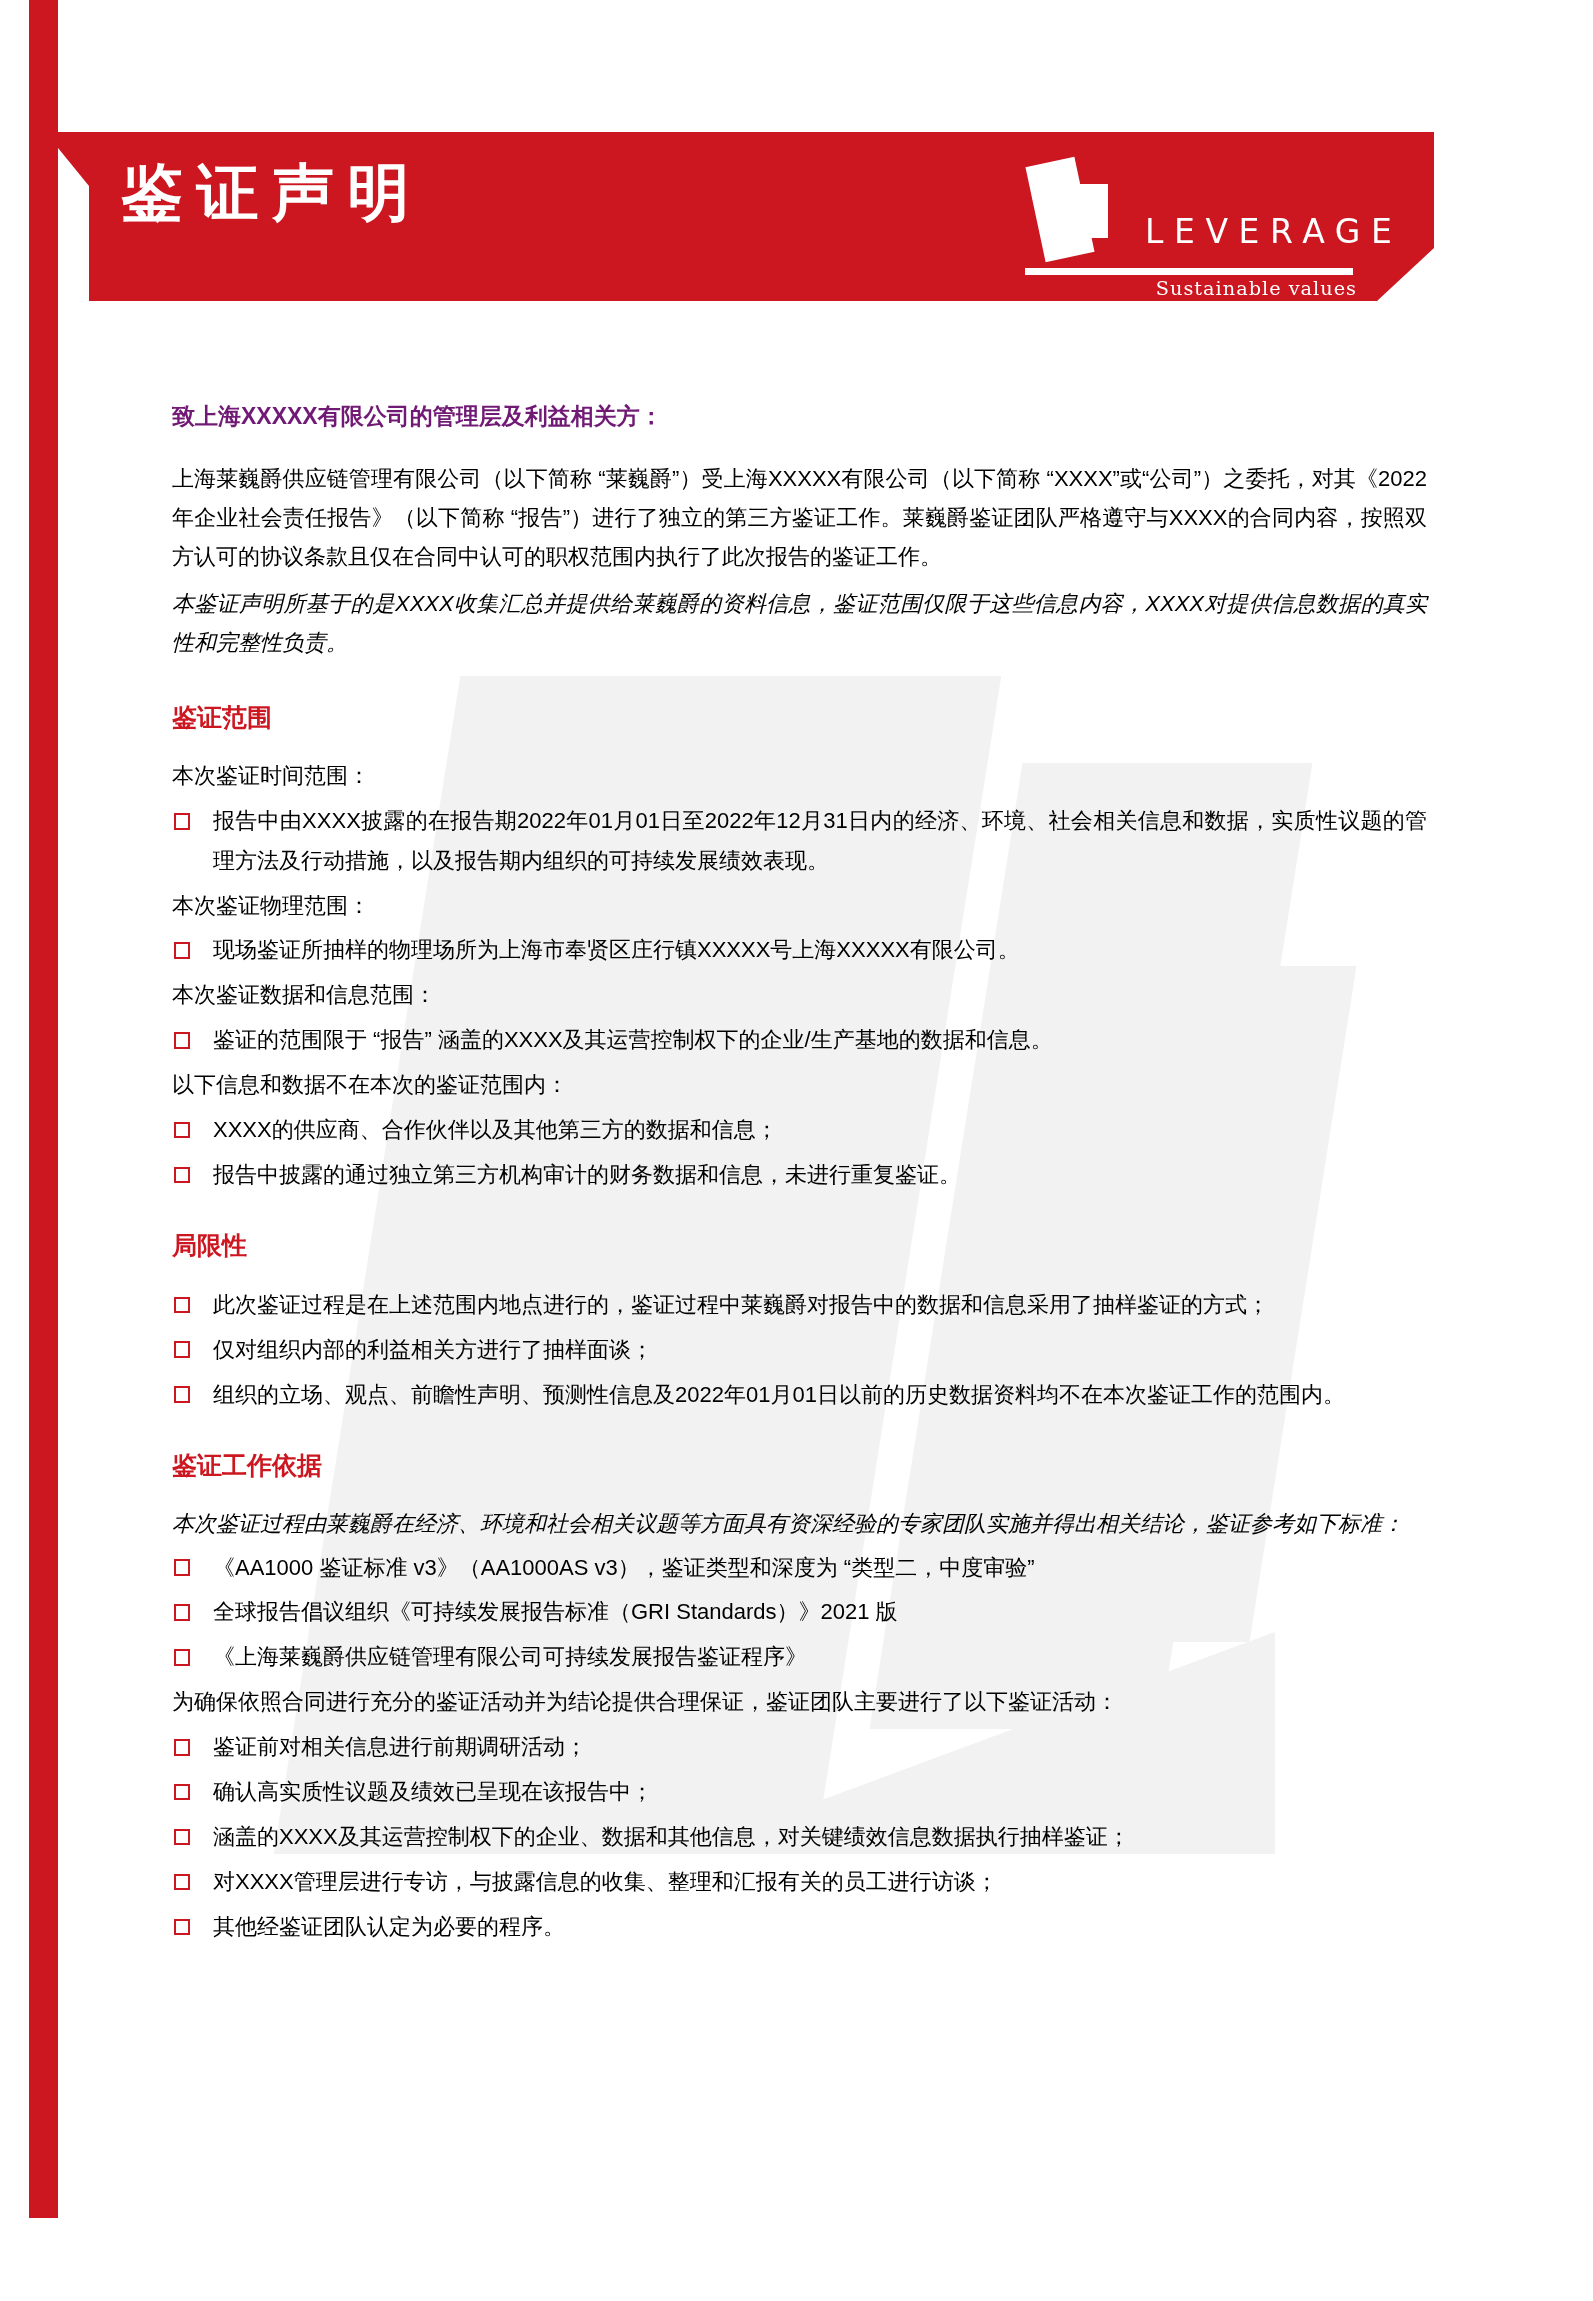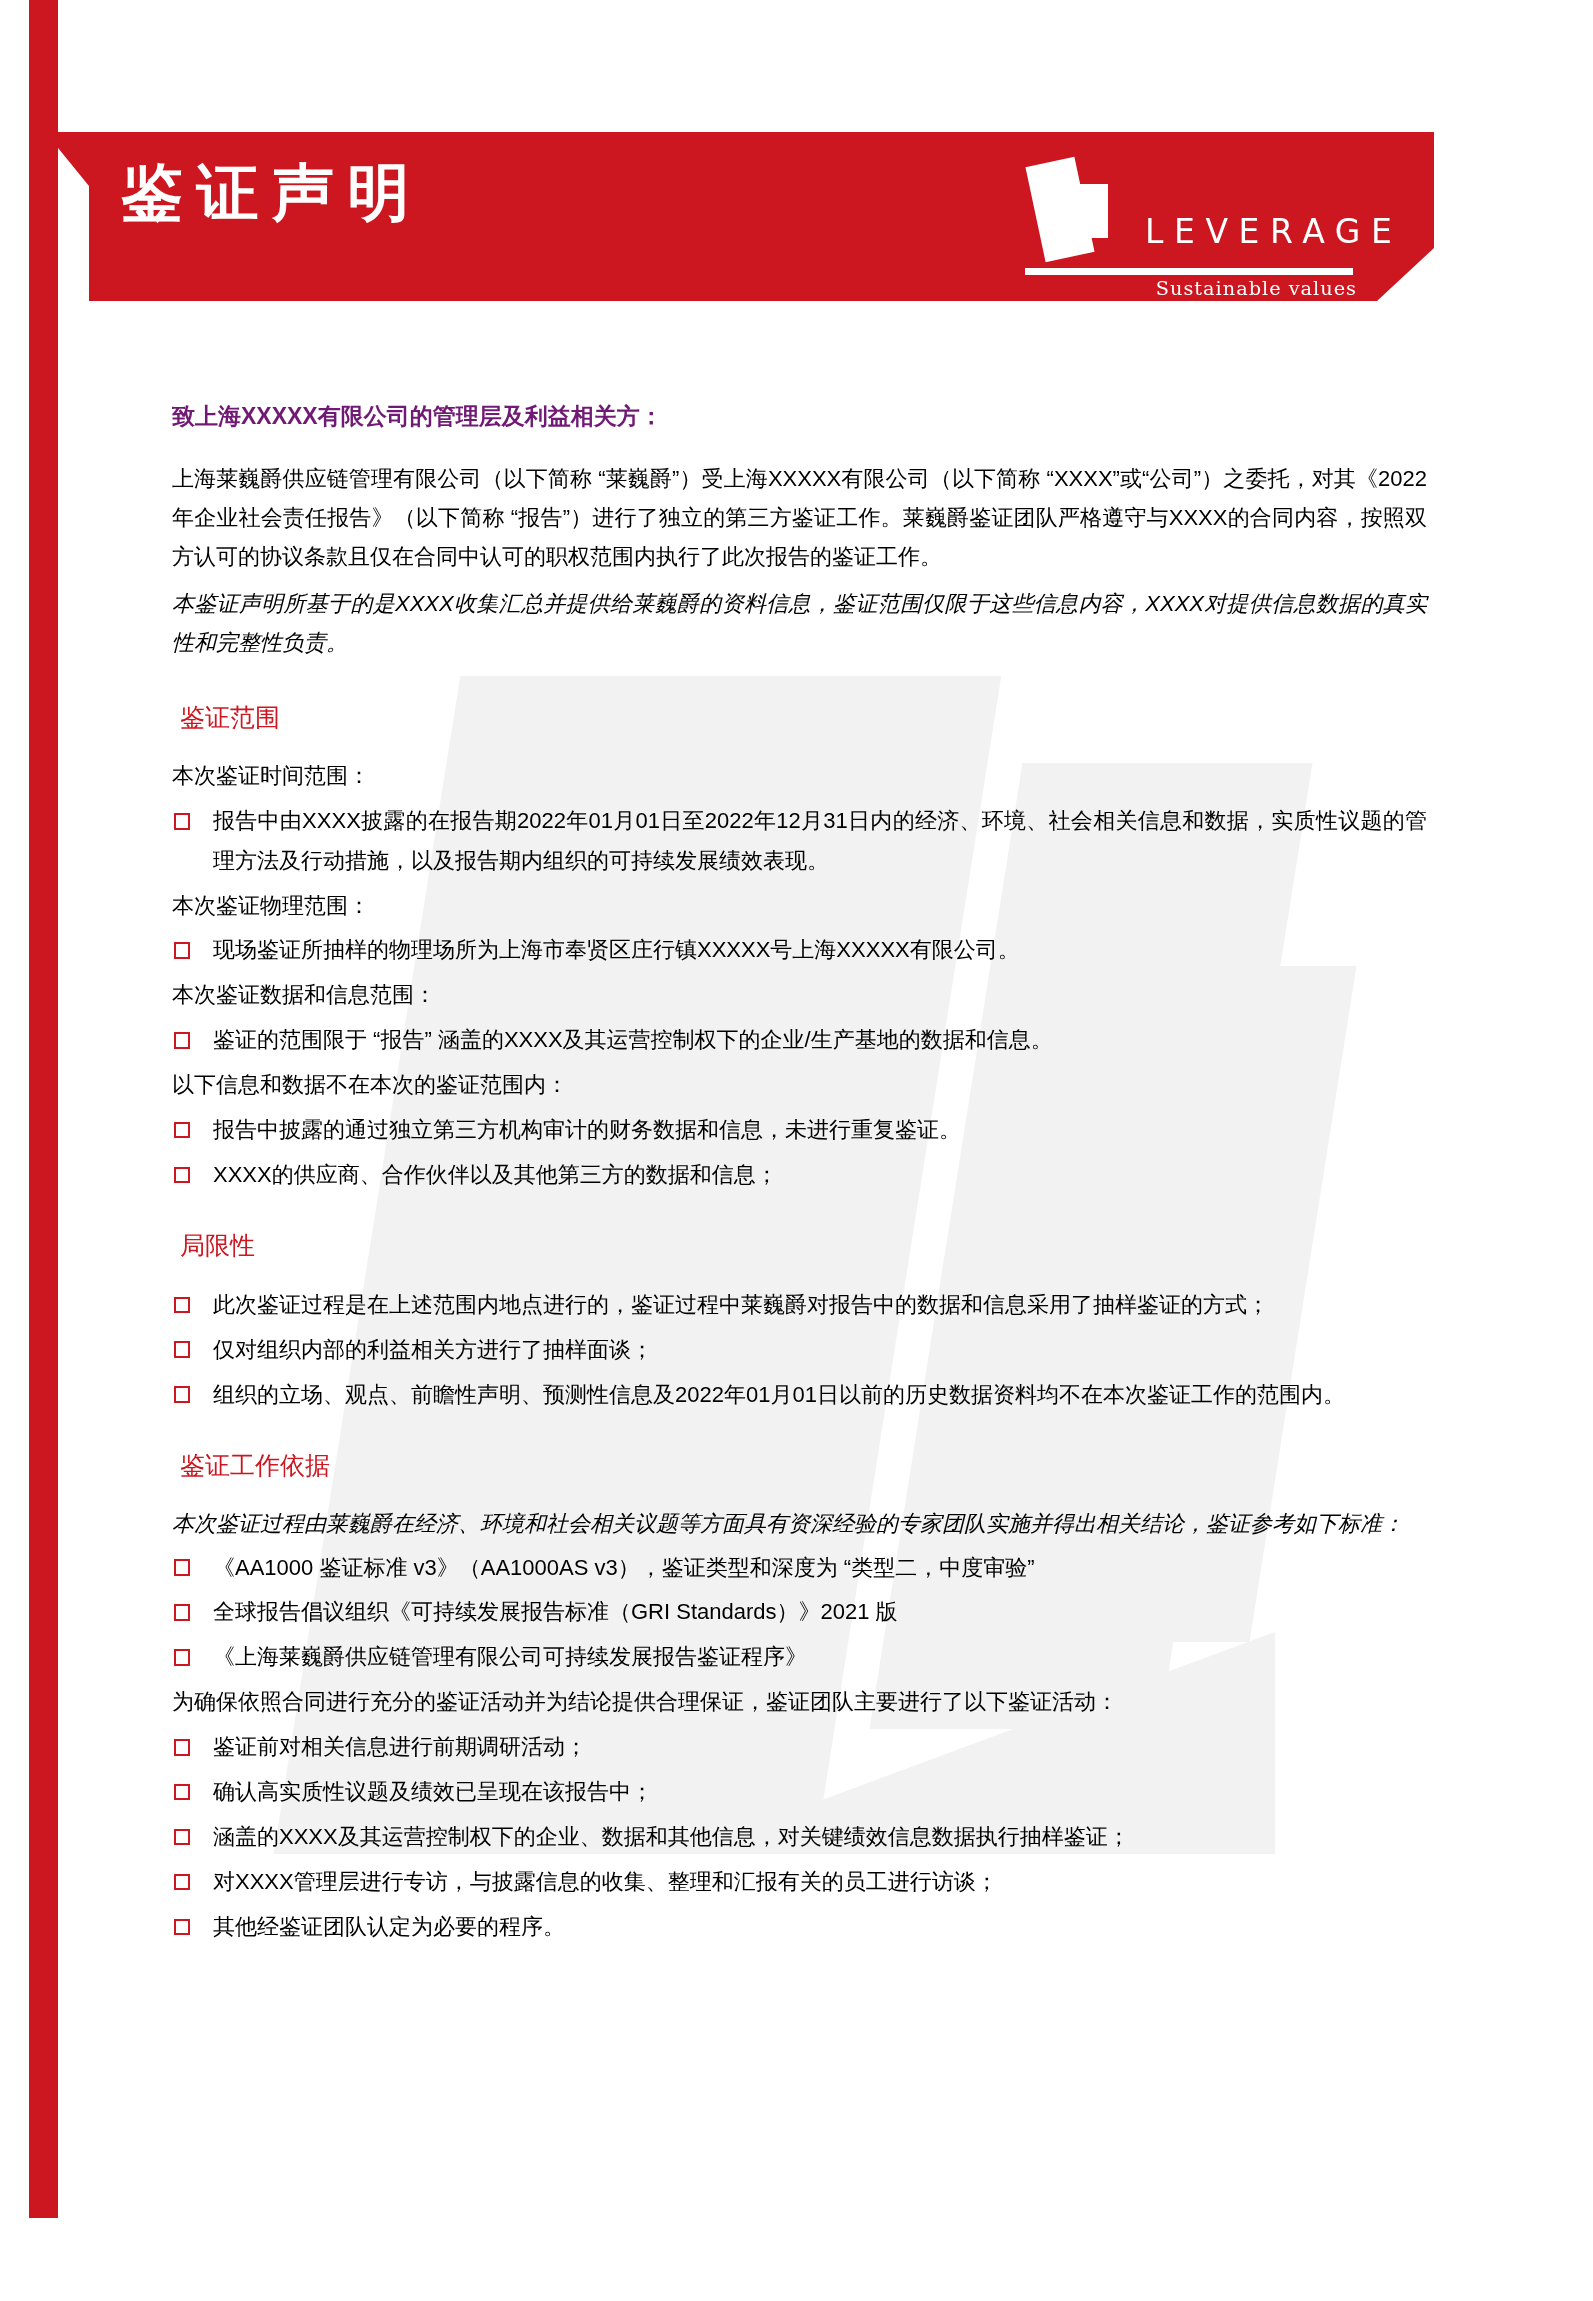--- a/index.html
+++ b/index.html
@@ -182,23 +182,23 @@
     line-height: 1.78;
     margin: 0 0 7.7px 0;
     text-align: justify;
   }
   .para.tight {
     margin-bottom: 3.9px;
     font-style: italic;
   }
   .section-head {
     font-size: 25px;
-    font-weight: normal;
+    font-weight: bold;
     color: #cc1620;
-    margin: 35px 0 23px 8px;
+    margin: 35px 0 23px 0;
     line-height: 1.3;
   }
   .section-head.first {
     margin-top: 39px;
   }
   .bullet {
     position: relative;
     padding-left: 41px;
     font-size: 22px;
     line-height: 1.78;
@@ -256,22 +256,22 @@
     <div id="sections-host">
         <div class="section-head first">鉴证范围</div>
         <div>
           <div class="sub-label">本次鉴证时间范围：</div>
           <div class="bullet"><span class="sq"></span><span>报告中由XXXX披露的在报告期2022年01月01日至2022年12月31日内的经济、环境、社会相关信息和数据，实质性议题的管理方法及行动措施，以及报告期内组织的可持续发展绩效表现。</span></div>
           <div class="sub-label">本次鉴证物理范围：</div>
           <div class="bullet"><span class="sq"></span><span>现场鉴证所抽样的物理场所为上海市奉贤区庄行镇XXXXX号上海XXXXX有限公司。</span></div>
           <div class="sub-label">本次鉴证数据和信息范围：</div>
           <div class="bullet"><span class="sq"></span><span>鉴证的范围限于 “报告” 涵盖的XXXX及其运营控制权下的企业/生产基地的数据和信息。</span></div>
           <div class="sub-label">以下信息和数据不在本次的鉴证范围内：</div>
+          <div class="bullet"><span class="sq"></span><span>XXXX的供应商、合作伙伴以及其他第三方的数据和信息；</span></div>
           <div class="bullet"><span class="sq"></span><span>报告中披露的通过独立第三方机构审计的财务数据和信息，未进行重复鉴证。</span></div>
-          <div class="bullet"><span class="sq"></span><span>XXXX的供应商、合作伙伴以及其他第三方的数据和信息；</span></div>
         </div>
         <div class="section-head">局限性</div>
         <div>
           <div class="bullet"><span class="sq"></span><span>此次鉴证过程是在上述范围内地点进行的，鉴证过程中莱巍爵对报告中的数据和信息采用了抽样鉴证的方式；</span></div>
           <div class="bullet"><span class="sq"></span><span>仅对组织内部的利益相关方进行了抽样面谈；</span></div>
           <div class="bullet"><span class="sq"></span><span>组织的立场、观点、前瞻性声明、预测性信息及2022年01月01日以前的历史数据资料均不在本次鉴证工作的范围内。</span></div>
         </div>
         <div class="section-head">鉴证工作依据</div>
         <div>
           <p class="para tight">本次鉴证过程由莱巍爵在经济、环境和社会相关议题等方面具有资深经验的专家团队实施并得出相关结论，鉴证参考如下标准：</p>

